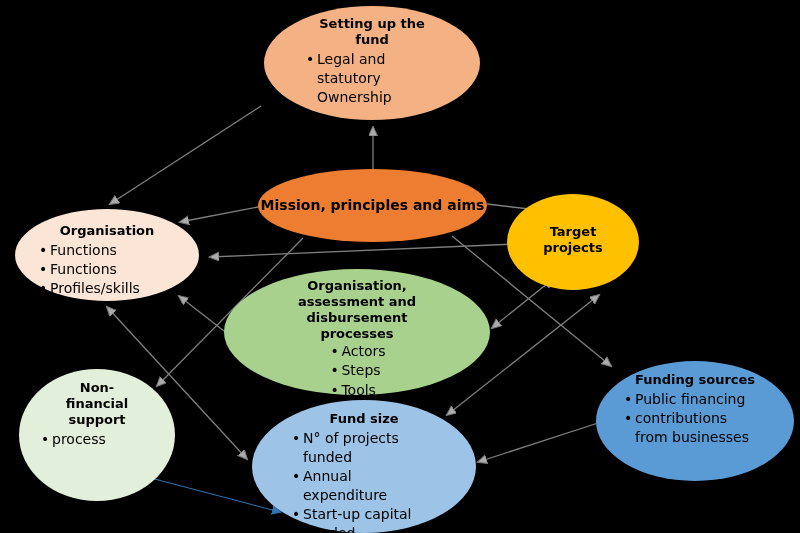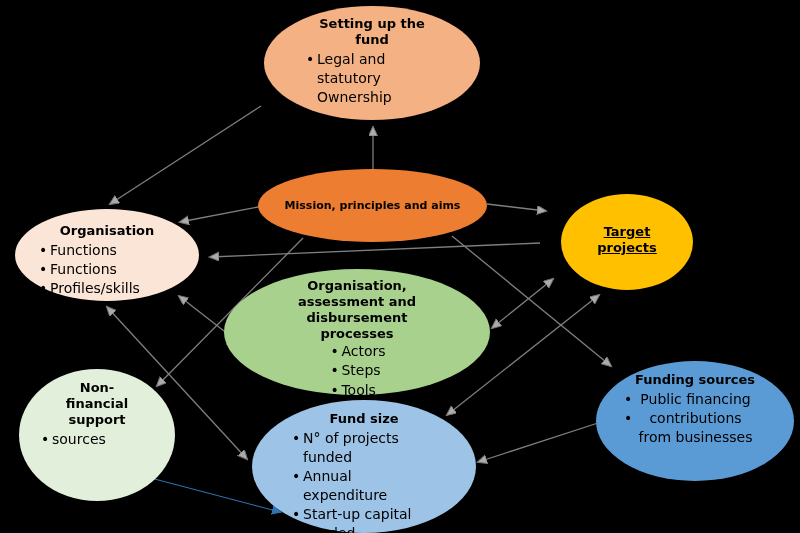--- a/index.html
+++ b/index.html
@@ -12,41 +12,41 @@
   .node-title{font-weight:bold;font-size:13px;line-height:1.22;text-align:center;margin:0 auto;}
   .node ul{list-style:none;margin:2px 0 8px;padding:0;font-size:14px;line-height:1.36;text-align:left;}
   .node li{position:relative;padding-left:13px;}
   .node li::before{content:"\2022";position:absolute;left:2px;}
 
   #node-setting_up{left:264px;top:6px;width:216px;height:114px;padding-top:10px;}
   #node-setting_up .node-title{width:130px;}
   #node-setting_up ul{margin-left:40px;width:112px;}
 
   #node-mission{left:258px;top:169px;width:229px;height:73px;display:flex;align-items:center;justify-content:center;}
-  #node-mission .node-title{font-size:11px;}
+  #node-mission .node-title{font-size:14px;}
 
   #node-organisation{left:15px;top:209px;width:184px;height:92px;padding-top:14px;}
   #node-organisation ul{margin-left:22px;width:124px;}
 
-  #node-target{left:561px;top:194px;width:132px;height:96px;padding-top:30px;text-decoration:underline;}
+  #node-target{left:507px;top:194px;width:132px;height:96px;padding-top:30px;}
   #node-target .node-title{width:80px;}
 
   #node-application{left:224px;top:269px;width:266px;height:126px;padding-top:9px;text-align:center;}
   #node-application .node-title{width:156px;}
   #node-application ul{display:inline-block;margin-top:1px;}
 
   #node-non_financial{left:19px;top:369px;width:156px;height:132px;padding-top:11px;}
   #node-non_financial .node-title{width:80px;}
   #node-non_financial ul{margin-left:20px;width:86px;}
 
   #node-fund_size{left:252px;top:400px;width:224px;height:133px;padding-top:11px;}
   #node-fund_size ul{margin-left:38px;width:132px;}
 
   #node-funding_sources{left:596px;top:361px;width:198px;height:120px;padding-top:11px;}
-  #node-funding_sources ul{margin-left:26px;width:134px;text-align:center;}
+  #node-funding_sources ul{margin-left:26px;width:134px;}
 </style>
 </head>
 <body>
 
 <div class="stage" style="background: rgb(0, 0, 0);">
 
   <svg id="edge-layer" viewBox="0 0 800 533" xmlns="http://www.w3.org/2000/svg">
     <defs>
       <marker id="ah-gray" markerUnits="userSpaceOnUse" markerWidth="11" markerHeight="10" refX="9" refY="4.5" orient="auto-start-reverse">
         <path d="M0,0 L10,4.5 L0,9 Z" fill="#ababab" stroke="#737373" stroke-width="1"></path>
@@ -95,21 +95,21 @@
   </div>
 
   <div class="node" id="node-application" style="background: rgb(169, 209, 142);">
     <div class="node-title">Organisation, assessment and disbursement processes</div>
     <ul><li>Actors</li><li>Steps</li><li>Tools</li></ul>
   </div>
 
   <div class="node" id="node-non_financial" style="background: rgb(226, 239, 218);">
     <div class="node-title">Non-financial support</div>
     <ul>
-        <li>sources</li>
+        <li>process</li>
       </ul>
   </div>
 
   <div class="node" id="node-fund_size" style="background: rgb(157, 195, 230);">
     <div class="node-title">Fund size</div>
     <ul>
         <li>N° of projects funded</li>
         <li>Annual expenditure</li>
         <li>Start-up capital needed</li>
       </ul>

